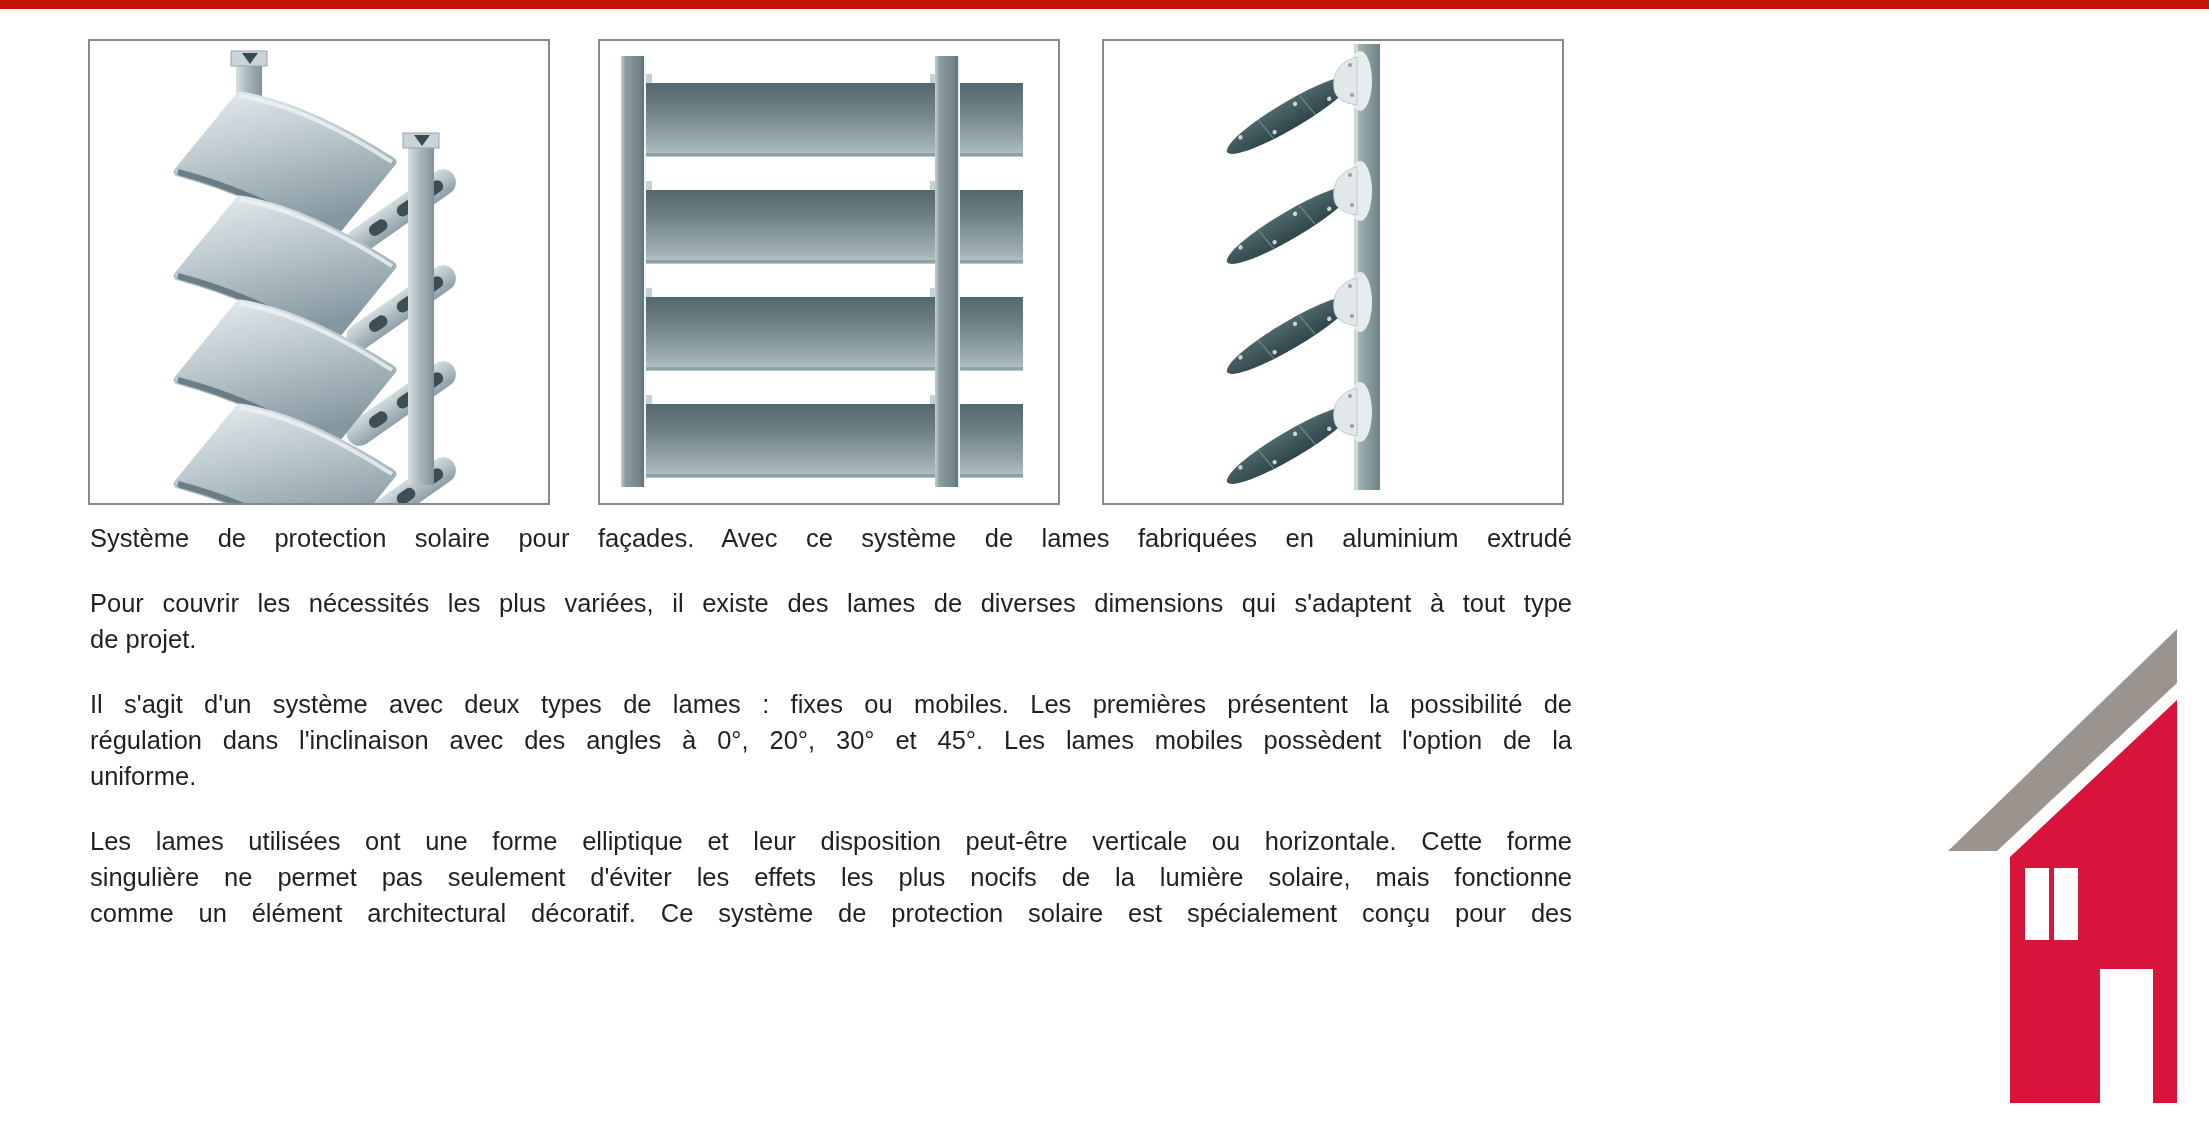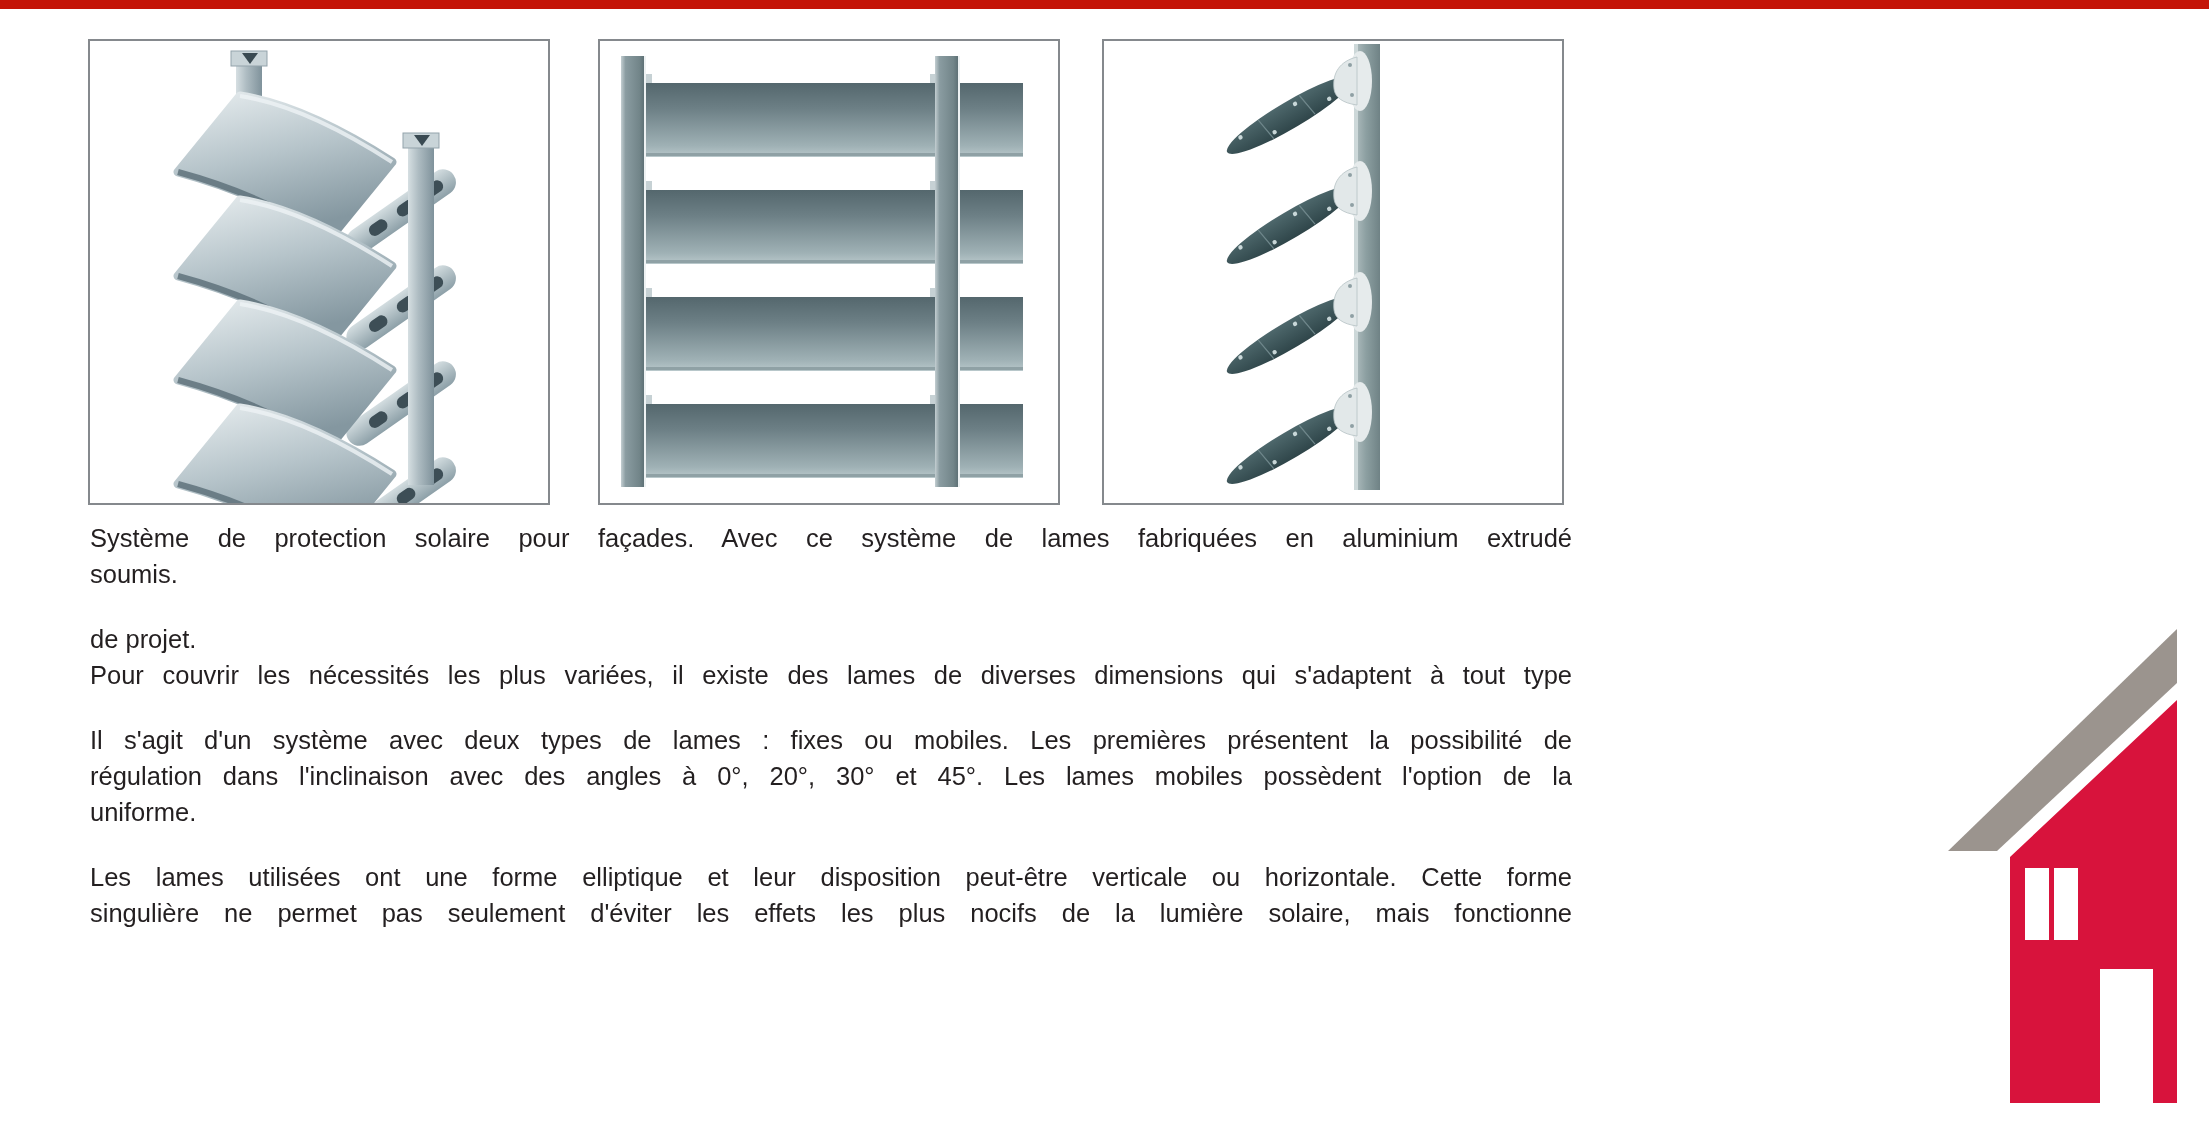--- a/index.html
+++ b/index.html
@@ -273,34 +273,34 @@
           <circle cx="246" cy="14" r="2" fill="#8fa0a4"></circle>
             <circle cx="248" cy="44" r="2" fill="#8fa0a4"></circle>
         </g>
       </g>
     </svg>
   </figure>
 
   <div class="text-block">
       <div class="para">
         <div class="line">Système de protection solaire pour façades. Avec ce système de lames fabriquées en aluminium extrudé</div>
-        <div class="line last">soumis.</div>
       </div>
       <div class="para">
+        <div class="line">Pour couvrir les nécessités les plus variées, il existe des lames de diverses dimensions qui s'adaptent à tout type</div>
         <div class="line last">de projet.</div>
-        <div class="line">Pour couvrir les nécessités les plus variées, il existe des lames de diverses dimensions qui s'adaptent à tout type</div>
       </div>
       <div class="para">
         <div class="line">Il s'agit d'un système avec deux types de lames : fixes ou mobiles. Les premières présentent la possibilité de</div>
         <div class="line">régulation dans l'inclinaison avec des angles à 0°, 20°, 30° et 45°. Les lames mobiles possèdent l'option de la</div>
         <div class="line last">uniforme.</div>
       </div>
       <div class="para">
         <div class="line">Les lames utilisées ont une forme elliptique et leur disposition peut-être verticale ou horizontale. Cette forme</div>
         <div class="line">singulière ne permet pas seulement d'éviter les effets les plus nocifs de la lumière solaire, mais fonctionne</div>
+        <div class="line">comme un élément architectural décoratif. Ce système de protection solaire est spécialement conçu pour des</div>
       </div>
     </div>
 
   <div class="logo">
     <svg viewBox="0 0 240 480">
       <polygon class="logo-roof" points="3,226 232,4 232,58 52,226"></polygon>
       <path class="logo-house" d="M232,75 L65,232 L65,478 L155,478 L155,344 L208,344 L208,478 L232,478 Z"></path>
       <rect x="80" y="243" width="24" height="72" fill="#ffffff"></rect>
       <rect x="109" y="243" width="24" height="72" fill="#ffffff"></rect>
     </svg>

